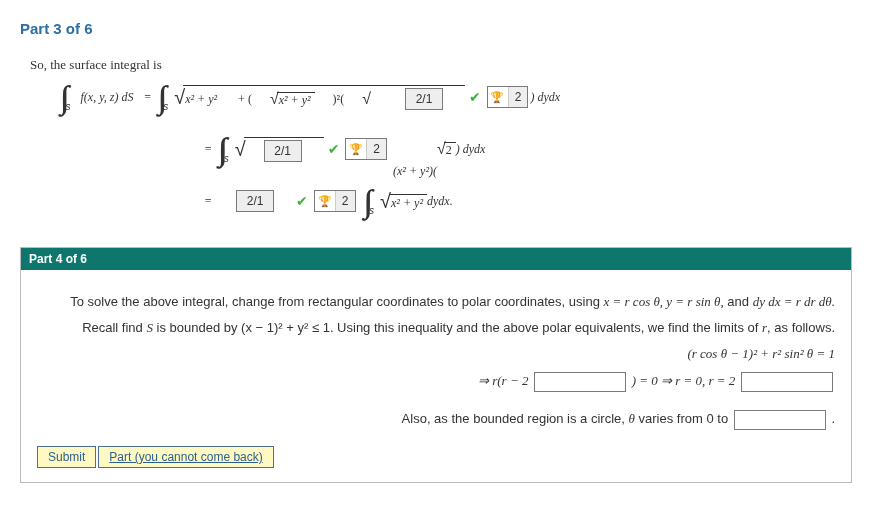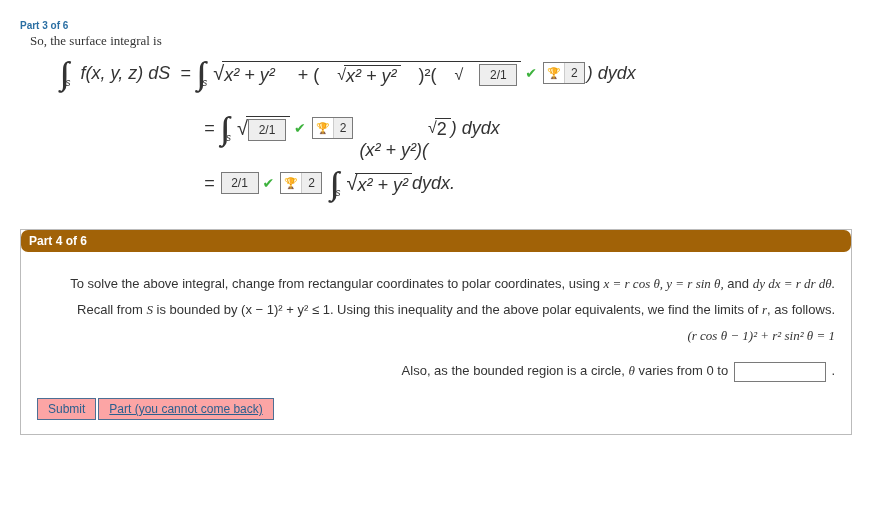--- a/index.html
+++ b/index.html
@@ -7,33 +7,33 @@
     padding: 20px;
     font-family: Arial, Helvetica, sans-serif;
     font-size: 13px;
     color: #333;
     background: #fff;
     width: 832px;
   }
   .part-header {
     color: #2b6fa3;
     font-weight: bold;
-    font-size: 10px;
-    margin-bottom: 2px;
+    font-size: 15px;
+    margin-bottom: 20px;
   }
   .equation-row {
     display: flex;
     align-items: center;
     margin: 8px 0 8px 40px;
     line-height: 1;
   }
   .math {
-    font-family: Liberation Sans, sans-serif;
+    font-family: Liberation Serif, serif;
     font-style: italic;
-    font-size: 18px;
+    font-size: 12px;
   }
   .integral {
     font-family: "Times New Roman", serif;
     font-size: 32px;
     font-style: normal;
   }
   .sub {
     font-size: 10px;
     font-style:italic;
     position:relative;
@@ -62,21 +62,21 @@
     align-items:center;
     justify-content:center;
     min-width:28px;
     height:20px;
     border:1px solid #7a7a7a;
     background:#eee;
     font-family: Arial, sans-serif;
     font-size:12px;
     font-style:normal;
     padding:0 4px;
-    margin:0 0;
+    margin:0 18px;
   }
   .check {
     color:#3db23d;
     font-size:14px;
     margin:0 4px;
   }
   .trophy-box {
     display:inline-flex;
     align-items:center;
     border:1px solid #7a7a7a;
@@ -99,26 +99,25 @@
     font-family: Arial, sans-serif;
     font-size:12px;
   }
 
   
   .part4-box {
     border:1px solid #bbb;
     margin-top:30px;
   }
   .part4-header {
-    background:#a16207;
+    background:#0f766e;
     color:#fff;
     font-weight:bold;
     font-size:12px;
     padding:4px 8px;
-    border-radius:7px;
   }
   .part4-body {
     padding:14px 16px;
   }
   .part4-body .line {
     margin:10px 0;
     font-size:13px;
     color:#333;
     text-align:right;
   }
@@ -133,21 +132,21 @@
     height:18px;
     border:1px solid #7a7a7a;
     background:#fff;
     vertical-align:middle;
     margin:0 2px;
   }
 
   .button-row { margin-top:16px; }
   .btn {
     display:inline-block;
-    background:#fca5a5;
+    background:#fef9c3;
     border:1px solid #4d6f94;
     color:#2b5f8e;
     font-size:12px;
     padding:3px 10px;
     cursor:pointer;
     margin-right:2px;
   }
   .btn.skip { text-decoration: underline; }
 </style>
 </head>
@@ -235,23 +234,29 @@
   <span class="math"> dydx.</span>
 </div>
 
 <div class="part4-box">
   <div class="part4-header">Part 4 of 6</div>
   <div class="part4-body">
     <div class="line">
       <span>To solve the above integral, change from rectangular coordinates to polar coordinates, using  </span><span class="it">x = r cos θ,  y = r sin θ,</span><span>  and  </span><span class="it">dy dx = r dr dθ.</span>
     </div>
     <div class="line">
-      <span>Recall from </span><span class="it">S</span><span> is bounded by  (x − 1)² + y² ≤ 1.  Using this inequality and the above polar equivalents, we find the limits of </span><span class="it">r</span><span>, as follows.</span>
+      <span>Recall find </span><span class="it">S</span><span> is bounded by  (x − 1)² + y² ≤ 1.  Using this inequality and the above polar equivalents, we find the limits of </span><span class="it">r</span><span>, as follows.</span>
     </div>
     <div class="line indented it">(r cos θ − 1)² + r² sin² θ  =  1</div>
+    <div class="line indented">
+      <span class="it">⇒ r(r − 2</span>
+      <span class="text-input"></span>
+      <span class="it">)  =  0 ⇒ r = 0,  r = 2</span>
+      <span class="text-input"></span>
+    </div>
     <div class="line" style="margin-top:18px;">
       <span>Also, as the bounded region is a circle, </span><span class="it">θ</span><span> varies from 0 to</span>
       <span class="text-input"></span>
       <span>.</span>
     </div>
     <div class="button-row">
       <span class="btn">Submit</span><span class="btn skip">Part (you cannot come back)</span>
     </div>
   </div>
 </div>

